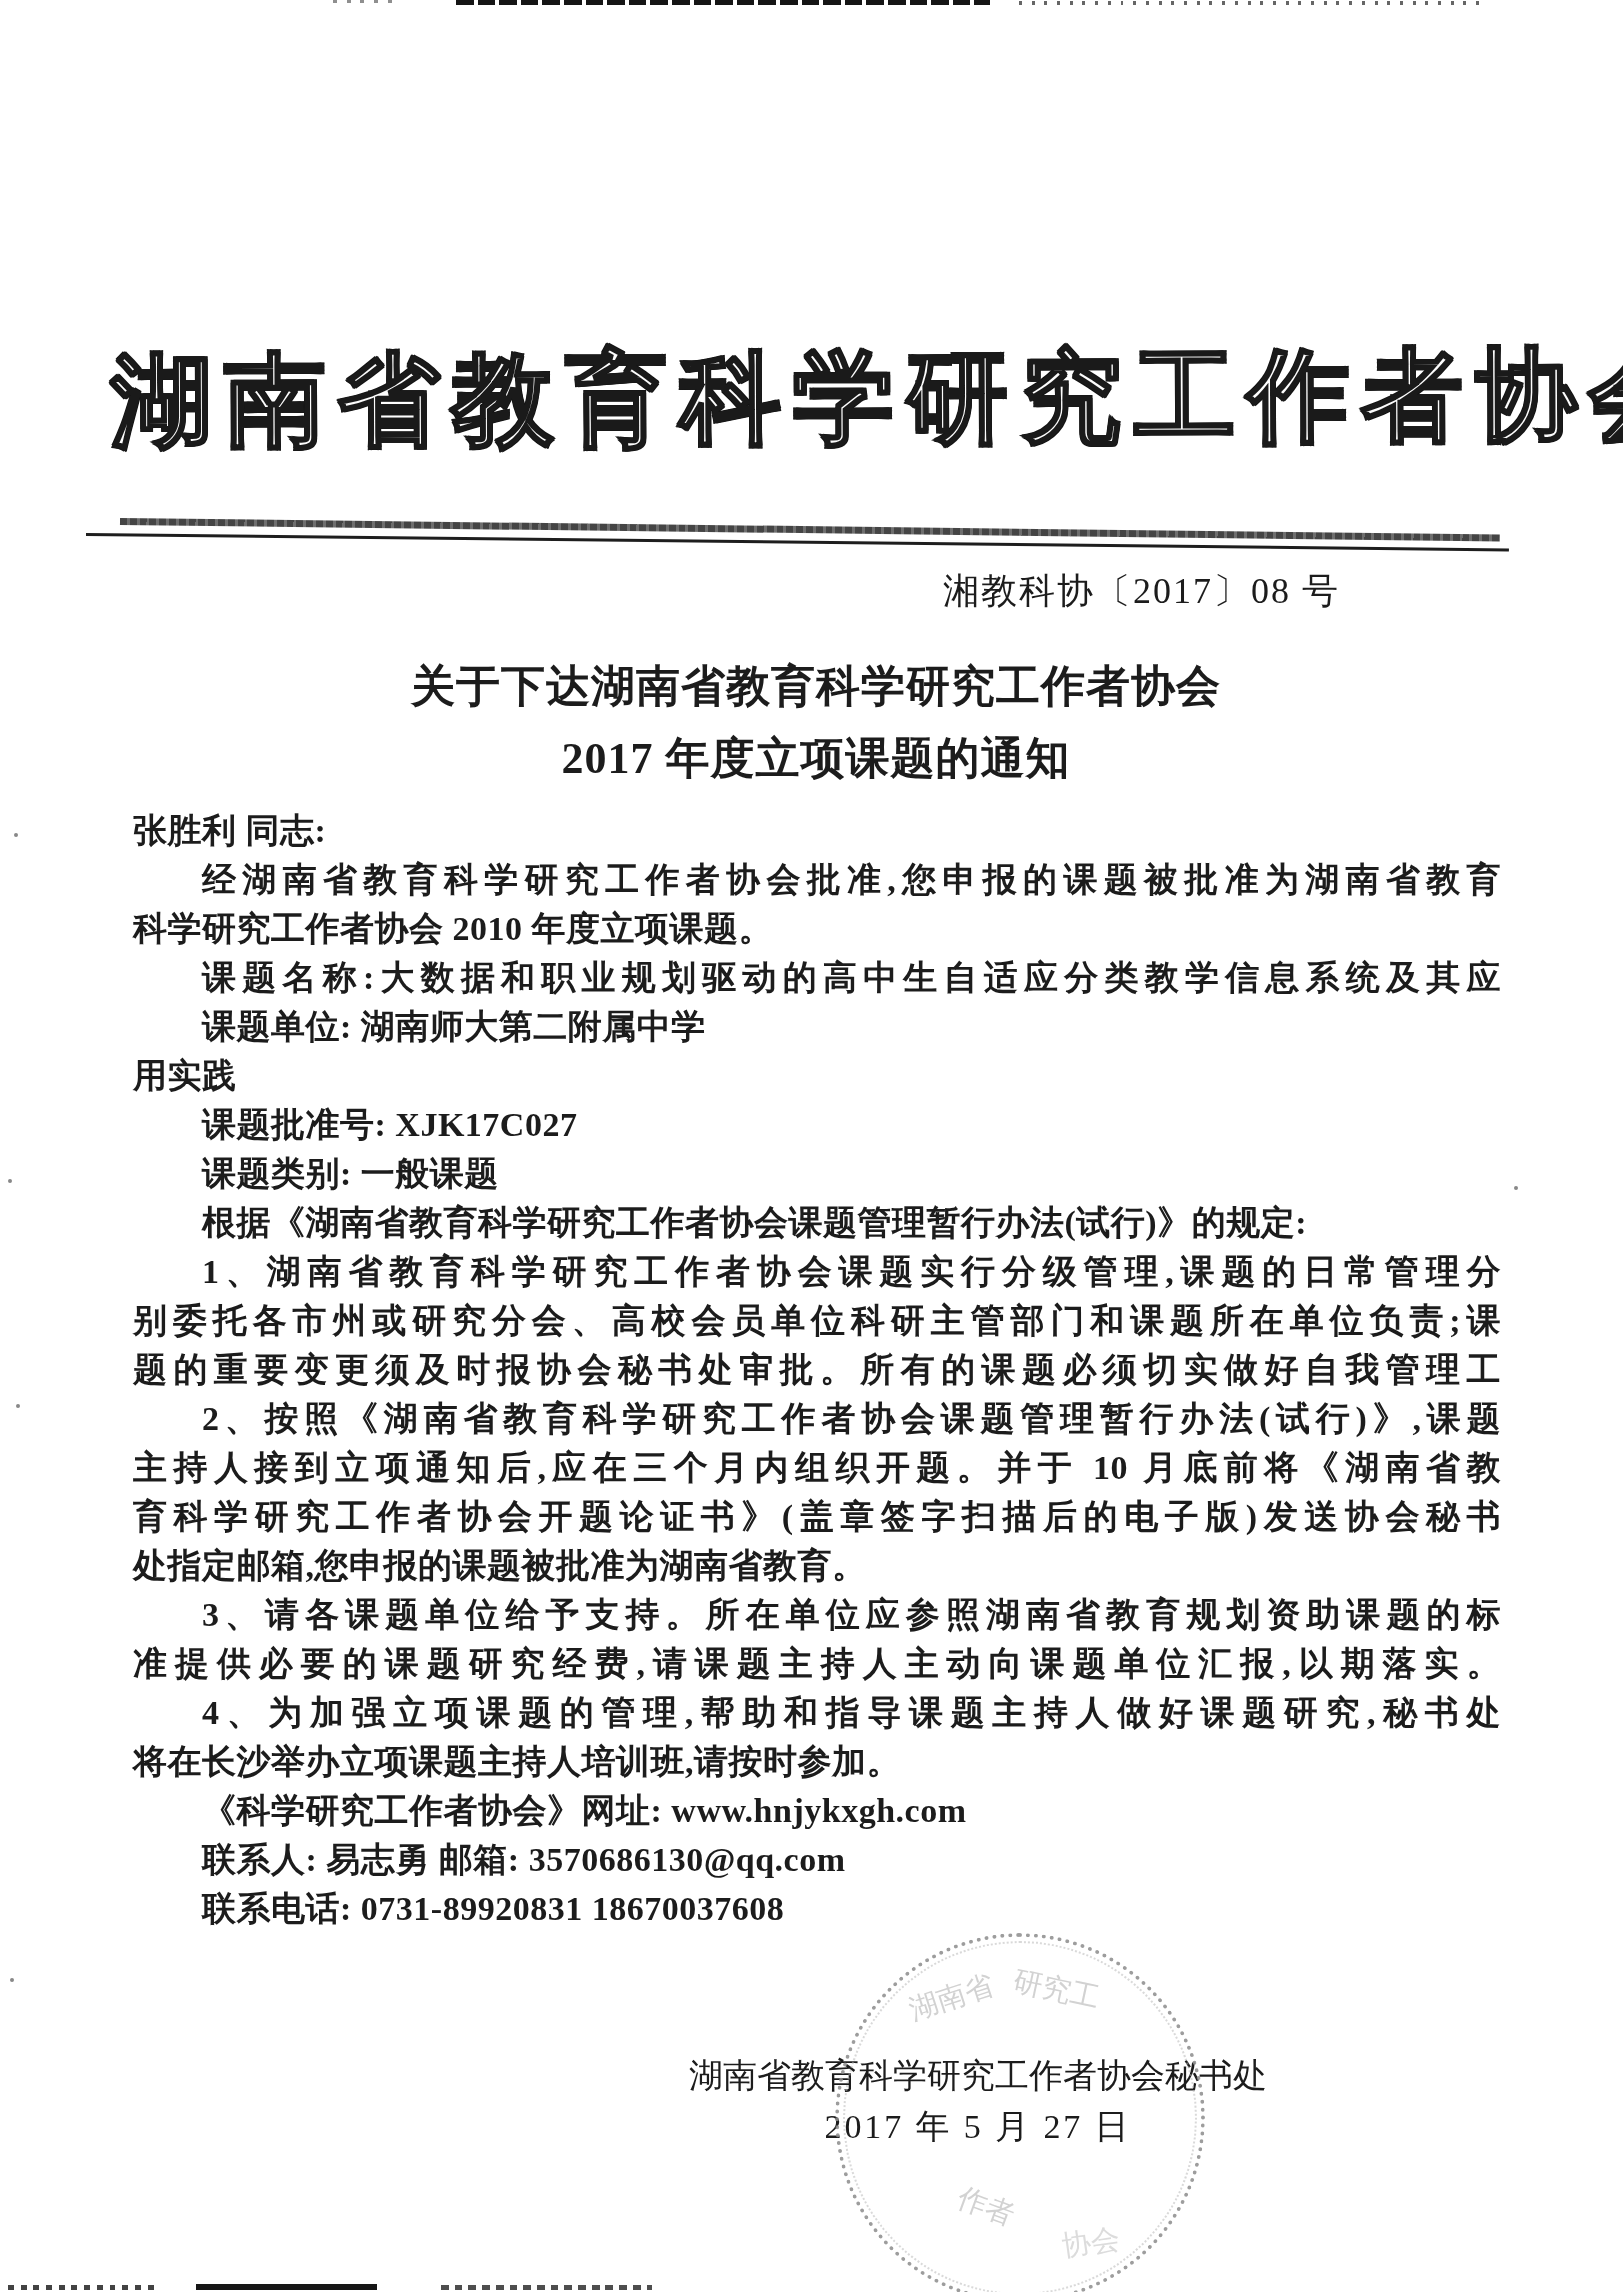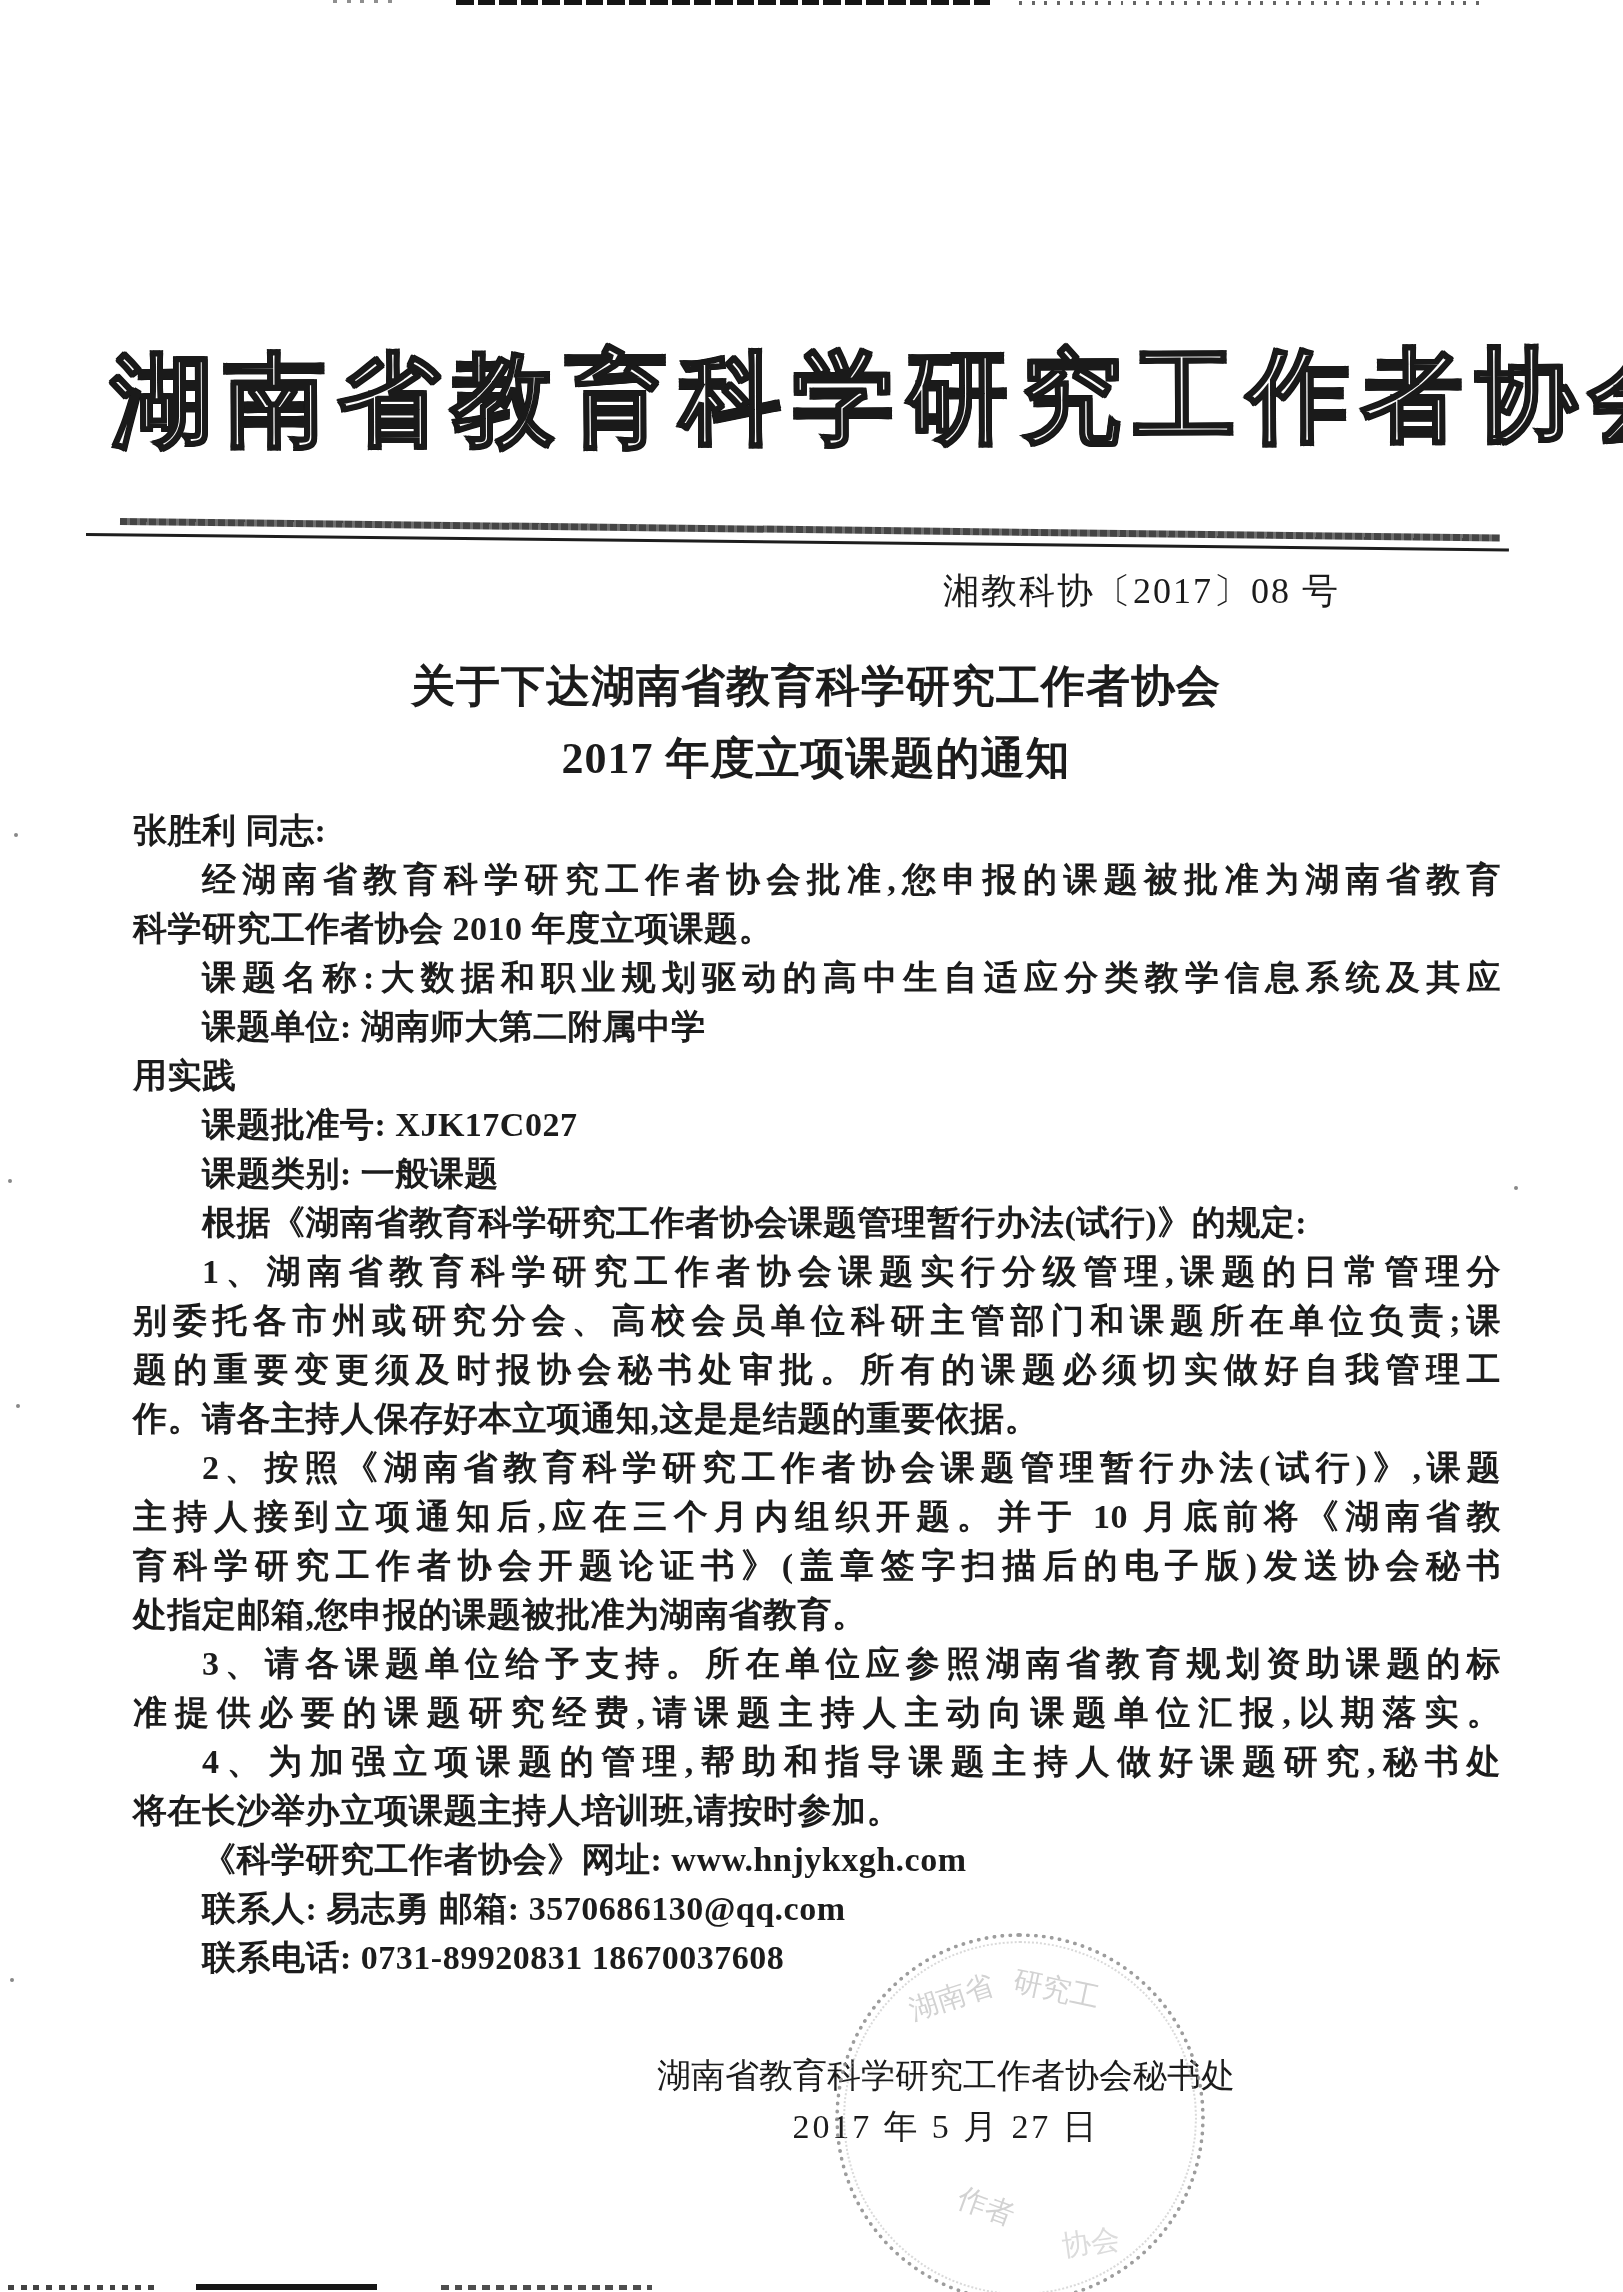--- a/index.html
+++ b/index.html
@@ -107,21 +107,21 @@
   .line.full {
     white-space: normal;
     text-align: justify;
     text-align-last: justify;
     text-justify: inter-character;
   }
 
   
   .signature {
     position: absolute;
-    top: 2050px; left: 608px; width: 676px;
+    top: 2050px; left: 640px; width: 676px;
     text-align: center;
     font-size: 34px;
     line-height: 51px;
   }
   .signature .date-line { margin-top: 0; letter-spacing: 2.9px; }
 
   
   .stamp {
     position: absolute;
     top: 1933px; left: 835px; width: 370px; height: 370px;
@@ -182,21 +182,20 @@
     <div class="line">科学研究工作者协会 2010 年度立项课题。</div>
     <div class="line indent full">课题名称:大数据和职业规划驱动的高中生自适应分类教学信息系统及其应</div>
     <div class="line indent">课题单位: 湖南师大第二附属中学</div>
     <div class="line">用实践</div>
     <div class="line indent">课题批准号: XJK17C027</div>
     <div class="line indent">课题类别: 一般课题</div>
     <div class="line indent">根据《湖南省教育科学研究工作者协会课题管理暂行办法(试行)》的规定:</div>
     <div class="line indent full">1、湖南省教育科学研究工作者协会课题实行分级管理,课题的日常管理分</div>
     <div class="line full">别委托各市州或研究分会、高校会员单位科研主管部门和课题所在单位负责;课</div>
     <div class="line full">题的重要变更须及时报协会秘书处审批。所有的课题必须切实做好自我管理工</div>
-    <div class="line">作。请各主持人保存好本立项通知,这是是结题的重要依据。</div>
     <div class="line indent full">2、按照《湖南省教育科学研究工作者协会课题管理暂行办法(试行)》,课题</div>
     <div class="line full">主持人接到立项通知后,应在三个月内组织开题。并于 10 月底前将《湖南省教</div>
     <div class="line full">育科学研究工作者协会开题论证书》(盖章签字扫描后的电子版)发送协会秘书</div>
     <div class="line">处指定邮箱,您申报的课题被批准为湖南省教育。</div>
     <div class="line indent full">3、请各课题单位给予支持。所在单位应参照湖南省教育规划资助课题的标</div>
     <div class="line full">准提供必要的课题研究经费,请课题主持人主动向课题单位汇报,以期落实。</div>
     <div class="line indent full">4、为加强立项课题的管理,帮助和指导课题主持人做好课题研究,秘书处</div>
     <div class="line">将在长沙举办立项课题主持人培训班,请按时参加。</div>
     <div class="line indent">《科学研究工作者协会》网址: www.hnjykxgh.com</div>
     <div class="line indent">联系人: 易志勇 邮箱: 3570686130@qq.com</div>

